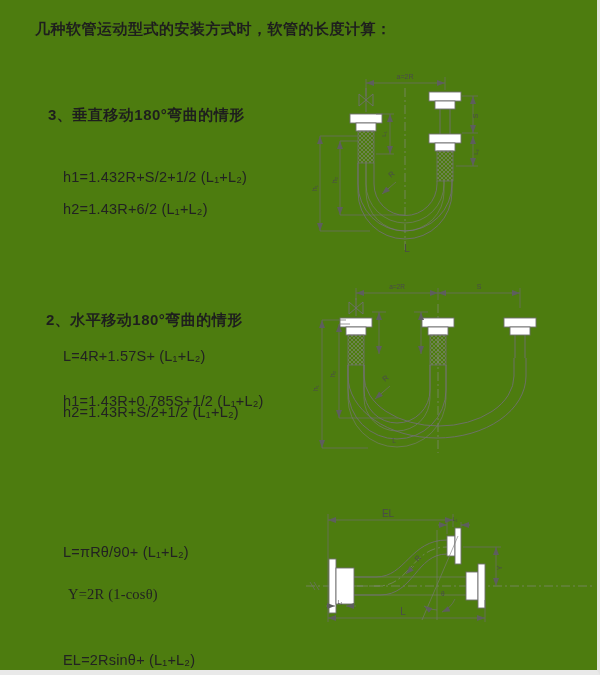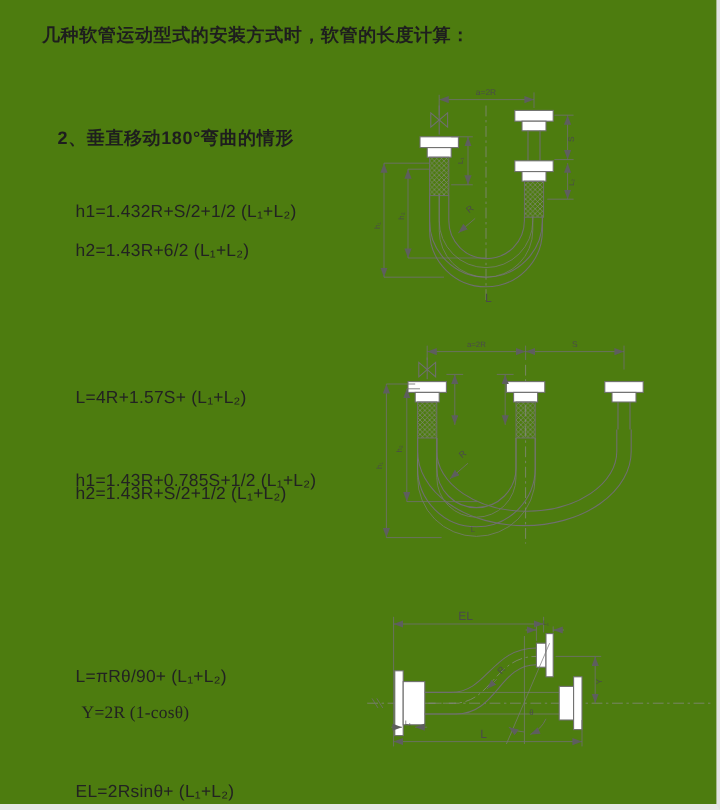--- a/index.html
+++ b/index.html
@@ -27,29 +27,30 @@
   .cl   { stroke:#8a8a8a; stroke-width:0.6; fill:none; stroke-dasharray:9 3 2 3; }
   .fit  { stroke:#6f6f6f; stroke-width:0.9; fill:#ffffff; }
 </style>
 </head>
 <body>
 
 <div class="page">
 
   <div class="title">几种软管运动型式的安装方式时，软管的长度计算：</div>
 
-  <div class="sec-heading" style="left:48px; top:106px;">2、垂直移动180°弯曲的情形</div>
+  <div class="sec-heading" style="left:48px; top:106px;">3、垂直移动180°弯曲的情形</div>
   <div class="formula" style="left:63px; top:169px;">h1=1.432R+S/2+1/2 (L₁+L₂)</div>
   <div class="formula" style="left:63px; top:201px;">h2=1.43R+6/2 (L₁+L₂)</div>
 
-  <div class="formula" style="left:63px; top:324px;text-align:right;">L=4R+1.57S+ (L₁+L₂)</div>
+  <div class="sec-heading" style="left:46px; top:311px;">2、水平移动180°弯曲的情形</div>
+  <div class="formula" style="left:63px; top:348px;text-align:right;">L=4R+1.57S+ (L₁+L₂)</div>
   <div class="formula" style="left:63px; top:393px;">h1=1.43R+0.785S+1/2 (L₁+L₂)</div>
   <div class="formula" style="left:63px; top:404px;">h2=1.43R+S/2+1/2 (L₁+L₂)</div>
 
-  <div class="formula" style="left:63px; top:556px;">L=πRθ/90+ (L₁+L₂)</div>
+  <div class="formula" style="left:63px; top:544px;">L=πRθ/90+ (L₁+L₂)</div>
   <div class="formula" style="left:68px; top:586px;font-family:Liberation Serif, serif;">Y=2R (1-cosθ)</div>
   <div class="formula" style="left:63px; top:652px;">EL=2Rsinθ+ (L₁+L₂)</div>
 
   <svg class="diagram" style="left:310px; top:66px;" width="285" height="195" viewBox="0 0 285 195">
     <defs>
       <marker id="ar1" markerWidth="9" markerHeight="7" refX="8" refY="3" orient="auto-start-reverse" markerUnits="userSpaceOnUse">
         <path d="M0,0L8,3L0,6Z" fill="#5e5e5e"></path>
       </marker>
       <pattern id="hatch1" width="4" height="4" patternUnits="userSpaceOnUse">
         <path d="M0,4L4,0M0,0L4,4" stroke="#8a8a8a" stroke-width="0.5"></path>

